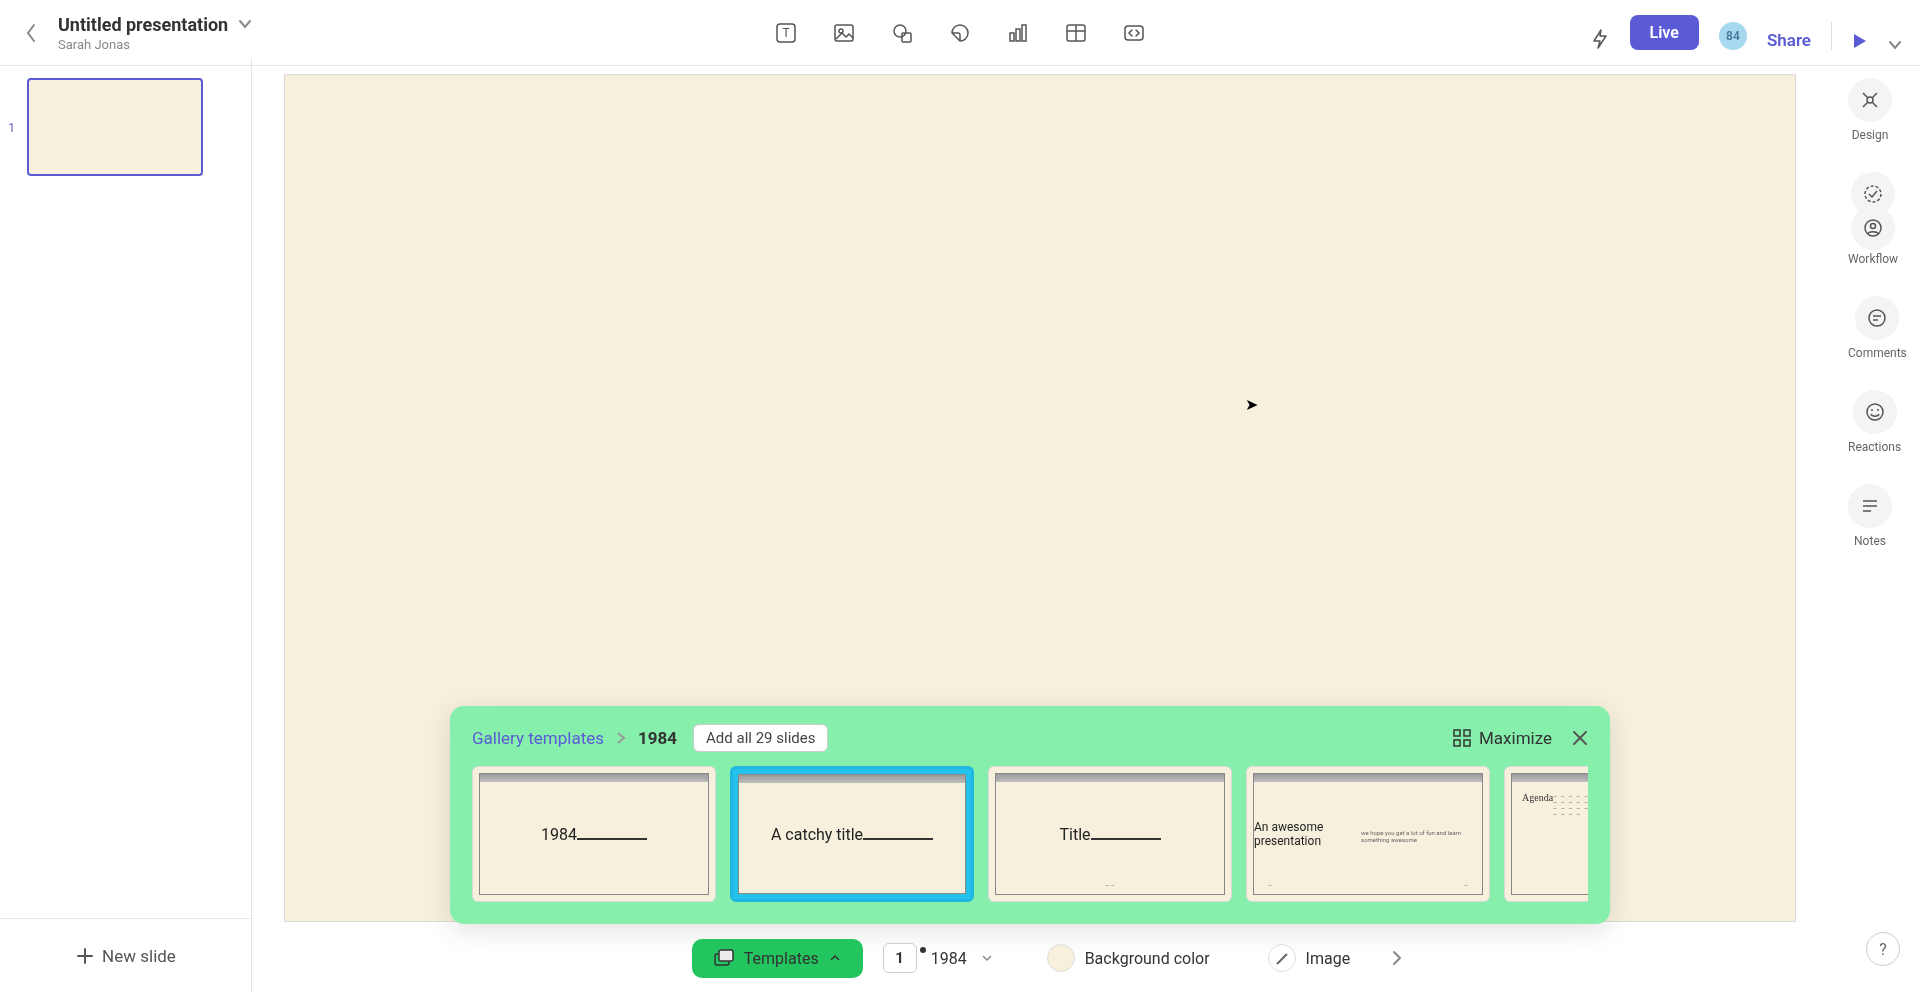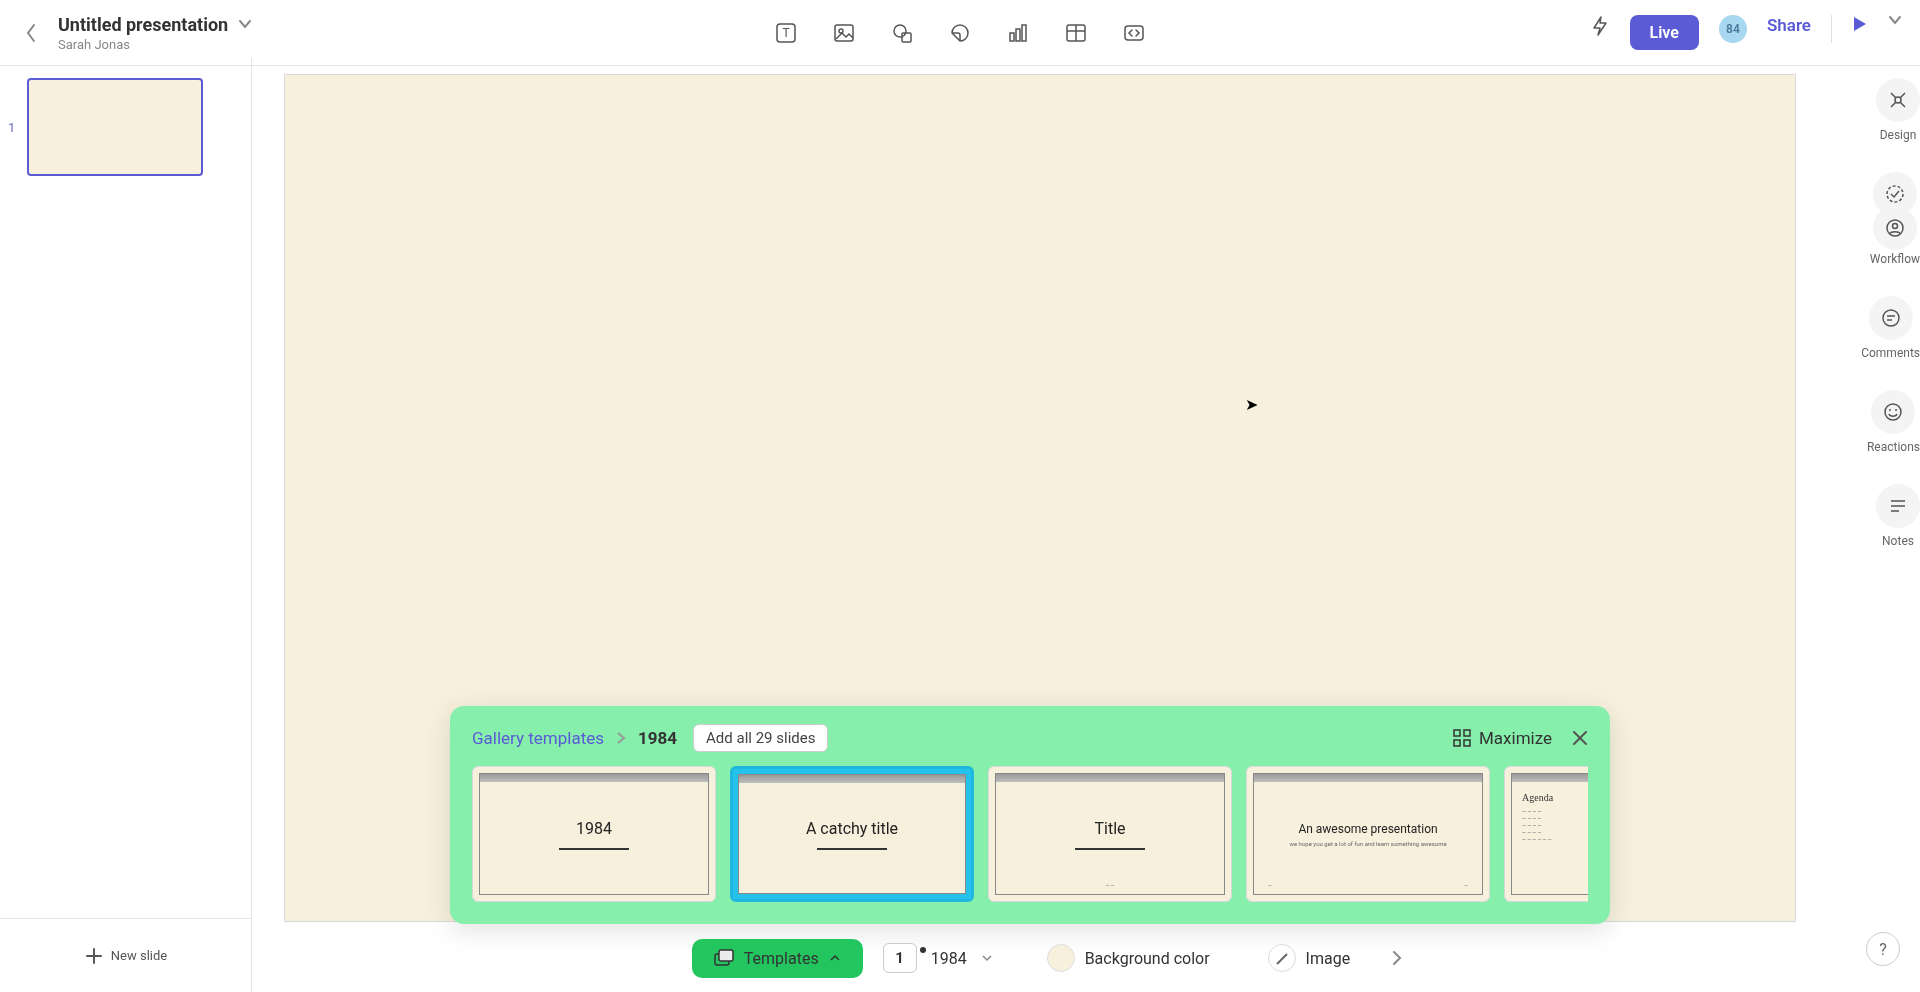--- a/index.html
+++ b/index.html
@@ -9,38 +9,38 @@
 .topbar { height: 66px; display: flex; align-items: center; padding: 0 18px; border-bottom: 1px solid #e6e6e6; }
 .back-btn { padding: 6px; margin-right: 14px; color: #888; cursor: pointer; }
 .title-block { display: flex; flex-direction: column; }
 .title-row { display: flex; align-items: center; gap: 10px; }
 .title { font-weight: 700; font-size: 18px; color: #333; }
 .subtitle { font-size: 13px; color: #888; margin-top: 2px; }
 
 .tools-center { position: absolute; left: 50%; transform: translateX(-50%); display: flex; gap: 34px; align-items: center; }
 .tool-icon { width: 24px; height: 24px; display: flex; align-items: center; justify-content: center; color: #555; cursor: pointer; }
 
-.topbar-right { margin-left: auto; display: flex; align-items: flex-start; gap: 20px; }
+.topbar-right { margin-left: auto; display: flex; align-items: flex-end; gap: 20px; }
 .bolt { color: #555; }
 .live-btn { background: #5b5bd6; color: #fff; font-weight: 600; padding: 8px 20px; border-radius: 8px; border: none; font-size: 16px; cursor: pointer; }
 .avatar { width: 28px; height: 28px; border-radius: 50%; background: #a8d8f0; color: #4a7a9a; font-size: 12px; font-weight: 600; display: flex; align-items: center; justify-content: center; }
 .share { color: #5b5bd6; font-weight: 600; font-size: 17px; cursor: pointer; }
 .vsep { width: 1px; height: 28px; background: #e0e0e0; }
 .play { color: #5b5bd6; }
 
 
 .left-rail { position: absolute; left: 0; top: 58px; bottom: 0; width: 252px; border-right: 1px solid #e6e6e6; padding-top: 20px; }
 .thumb-row { display: flex; align-items: center; gap: 12px; padding-left: 8px; }
 .thumb-num { font-size: 13px; color: #6a6ac0; }
 .thumb { width: 176px; height: 98px; background: #f6f0dd; border: 2px solid #5b5bd6; border-radius: 4px; }
 
-.new-slide { position: absolute; left: 0; bottom: 0; width: 252px; height: 74px; border-top: 1px solid #e6e6e6; display: flex; align-items: center; justify-content: center; gap: 8px; color: #555; font-size: 13px; cursor: pointer; }
-
-
-.right-rail { position: absolute; right: 0; top: 58px; bottom: 0; width: 72px; display: flex; flex-direction: column; align-items: flex-end; padding-top: 20px; gap: 30px; }
+.new-slide { position: absolute; left: 0; bottom: 0; width: 252px; height: 74px; border-top: 1px solid #e6e6e6; display: flex; align-items: center; justify-content: center; gap: 8px; color: #555; font-size: 17px; cursor: pointer; }
+
+
+.right-rail { position: absolute; right: 0; top: 58px; bottom: 0; width: 72px; display: flex; flex-direction: column; align-items: flex-start; padding-top: 20px; gap: 30px; }
 .right-item { display: flex; flex-direction: column; align-items: center; gap: 6px; cursor: pointer; }
 .right-circle { width: 44px; height: 44px; border-radius: 50%; background: #f4f4f4; display: flex; align-items: center; justify-content: center; color: #555; }
 .right-label { font-size: 12px; color: #666; }
 .help-btn { position: absolute; right: 20px; bottom: 26px; width: 34px; height: 34px; border-radius: 50%; border: 1px solid #ccc; display: flex; align-items: center; justify-content: center; color: #666; cursor: pointer; }
 
 
 .canvas-area { position: absolute; left: 252px; right: 72px; top: 58px; bottom: 0; padding: 16px 52px 70px 32px; }
 .slide-canvas { width: 100%; height: 100%; background: #f6f0dd; border: 1px solid #d9d9d9; position: relative; }
 .cursor { position: absolute; top: 320px; left: 960px; font-size: 16px; color: #000; }
 
@@ -52,21 +52,21 @@
 .picker-current { font-weight: 700; font-size: 17px; color: #333; }
 .add-all { border: 1px solid #ccc; border-radius: 6px; padding: 4px 12px; font-size: 15px; color: #444; background: #fff; cursor: pointer; margin-left: 4px; }
 .picker-right { margin-left: auto; display: flex; align-items: center; gap: 20px; text-align: center; }
 .maximize { display: flex; align-items: center; gap: 8px; font-size: 17px; color: #333; cursor: pointer; }
 .close-x { color: #555; cursor: pointer; font-size: 18px; }
 
 .template-strip { display: flex; gap: 14px; overflow: hidden; }
 .tpl { flex: 0 0 244px; height: 136px; border: 1px solid #d9d9d9; border-radius: 6px; background: #f6f0dd; padding: 6px; display: flex; flex-direction: column; cursor: pointer; }
 .tpl.selected { border: 3px solid #1fb6e0; background: linear-gradient(#25c3ec,#25c3ec); padding: 5px; }
 .tpl.selected .tpl-inner { background: #f6f0dd; }
-.tpl-inner { flex: 1; border: 1px solid #888; display: flex; flex-direction: column; align-items: center; justify-content: center; position: relative; font-family: Georgia, serif; }
+.tpl-inner { flex: 1; border: 1px solid #888; display: flex; flex-direction: row; align-items: center; justify-content: center; position: relative; font-family: Georgia, serif; }
 .tpl-topbar { position: absolute; top: 0; left: 0; right: 0; height: 8px; background: linear-gradient(#9a9a9a,#bfbfbf); }
 .tpl-title { font-size: 16px; color: #222; }
 .tpl-title-sm { font-size: 12px; }
 .tpl-sub { font-size: 6px; color: #666; margin-top: 4px; }
 .tpl-line { width: 70px; height: 2px; background: #333; margin-top: 10px; }
 .tpl-foot { position: absolute; bottom: 6px; font-size: 5px; color: #666; }
 .tpl-foot-left { left: 14px; }
 .tpl-foot-right { right: 14px; }
 .tpl-agenda { align-items: flex-start; padding: 18px 10px 4px; justify-content: flex-start; }
 .tpl-agenda .agenda-h { font-size: 10px; font-family: Georgia, serif; margin-bottom: 4px; }

